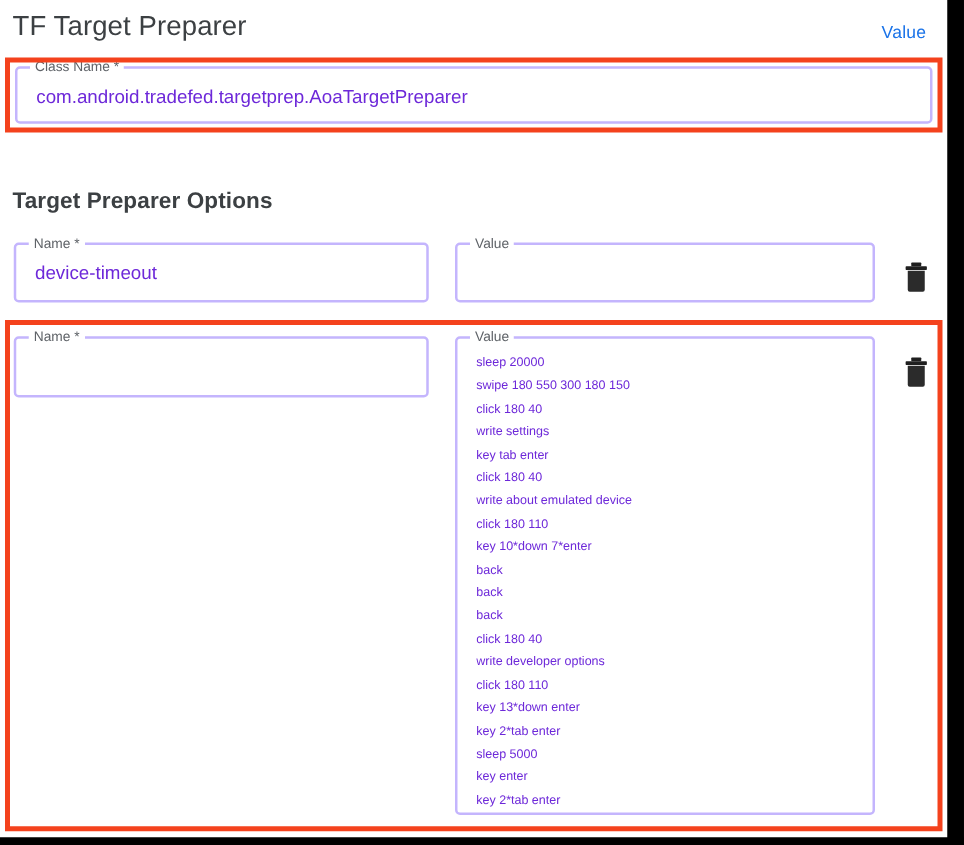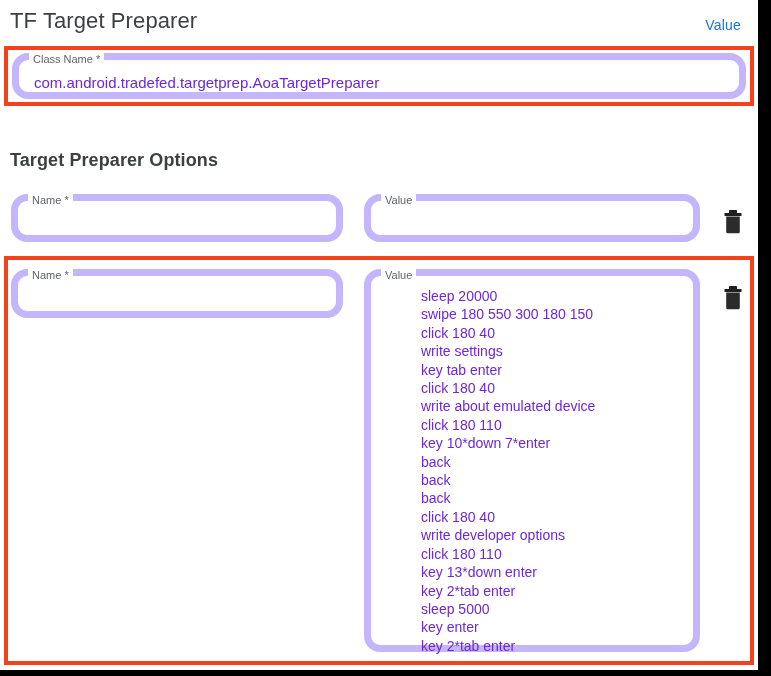--- a/index.html
+++ b/index.html
@@ -91,22 +91,22 @@
     left: 4px;
     top: 256px;
     width: 750px;
     height: 409px;
   }
 
   
   .field {
     position: absolute;
     box-sizing: border-box;
-    border: 7px solid #c4b5fd;
-    border-radius: 16px;
+    border: 2px solid #c4b5fd;
+    border-radius: 4px;
     background: #ffffff;
   }
   .field > .legend {
     position: absolute;
     top: -7px;
     left: 10px;
     padding: 0 4px;
     background: #ffffff;
     font-size: 11px;
     line-height: 13px;
@@ -121,22 +121,21 @@
     font-size: 15px;
     line-height: 20px;
     color: #6d28d9;
     white-space: pre;
     overflow: hidden;
   }
   .field > .value.multiline {
     white-space: pre-wrap;
     top: 11px;
     line-height: 18.4px;
-    font-size: 14px;
-    margin-left: 35px;
+    font-size: 10px;
   }
 
   
   #field-classname {
     left: 12px;
     top: 53px;
     width: 734px;
     height: 46px;
   }
 
@@ -207,20 +206,21 @@
 
   <div class="field" id="field-classname">
     <div class="legend">Class Name *</div>
     <div class="value">com.android.tradefed.targetprep.AoaTargetPreparer</div>
   </div>
 
   <div class="section-title">Target Preparer Options</div>
 
   <div class="field" id="field-name-1">
     <div class="legend">Name *</div>
+    <div class="value">device-timeout</div>
   </div>
 
   <div class="field" id="field-value-1">
     <div class="legend">Value</div>
   </div>
 
   <button class="delete-btn" id="delete-1">
     <span>
       <svg width="26" height="30" viewBox="0 0 26 30" xmlns="http://www.w3.org/2000/svg">
         <rect x="9" y="2" width="8" height="3" rx="0.6" fill="#1f1f1f"></rect>

